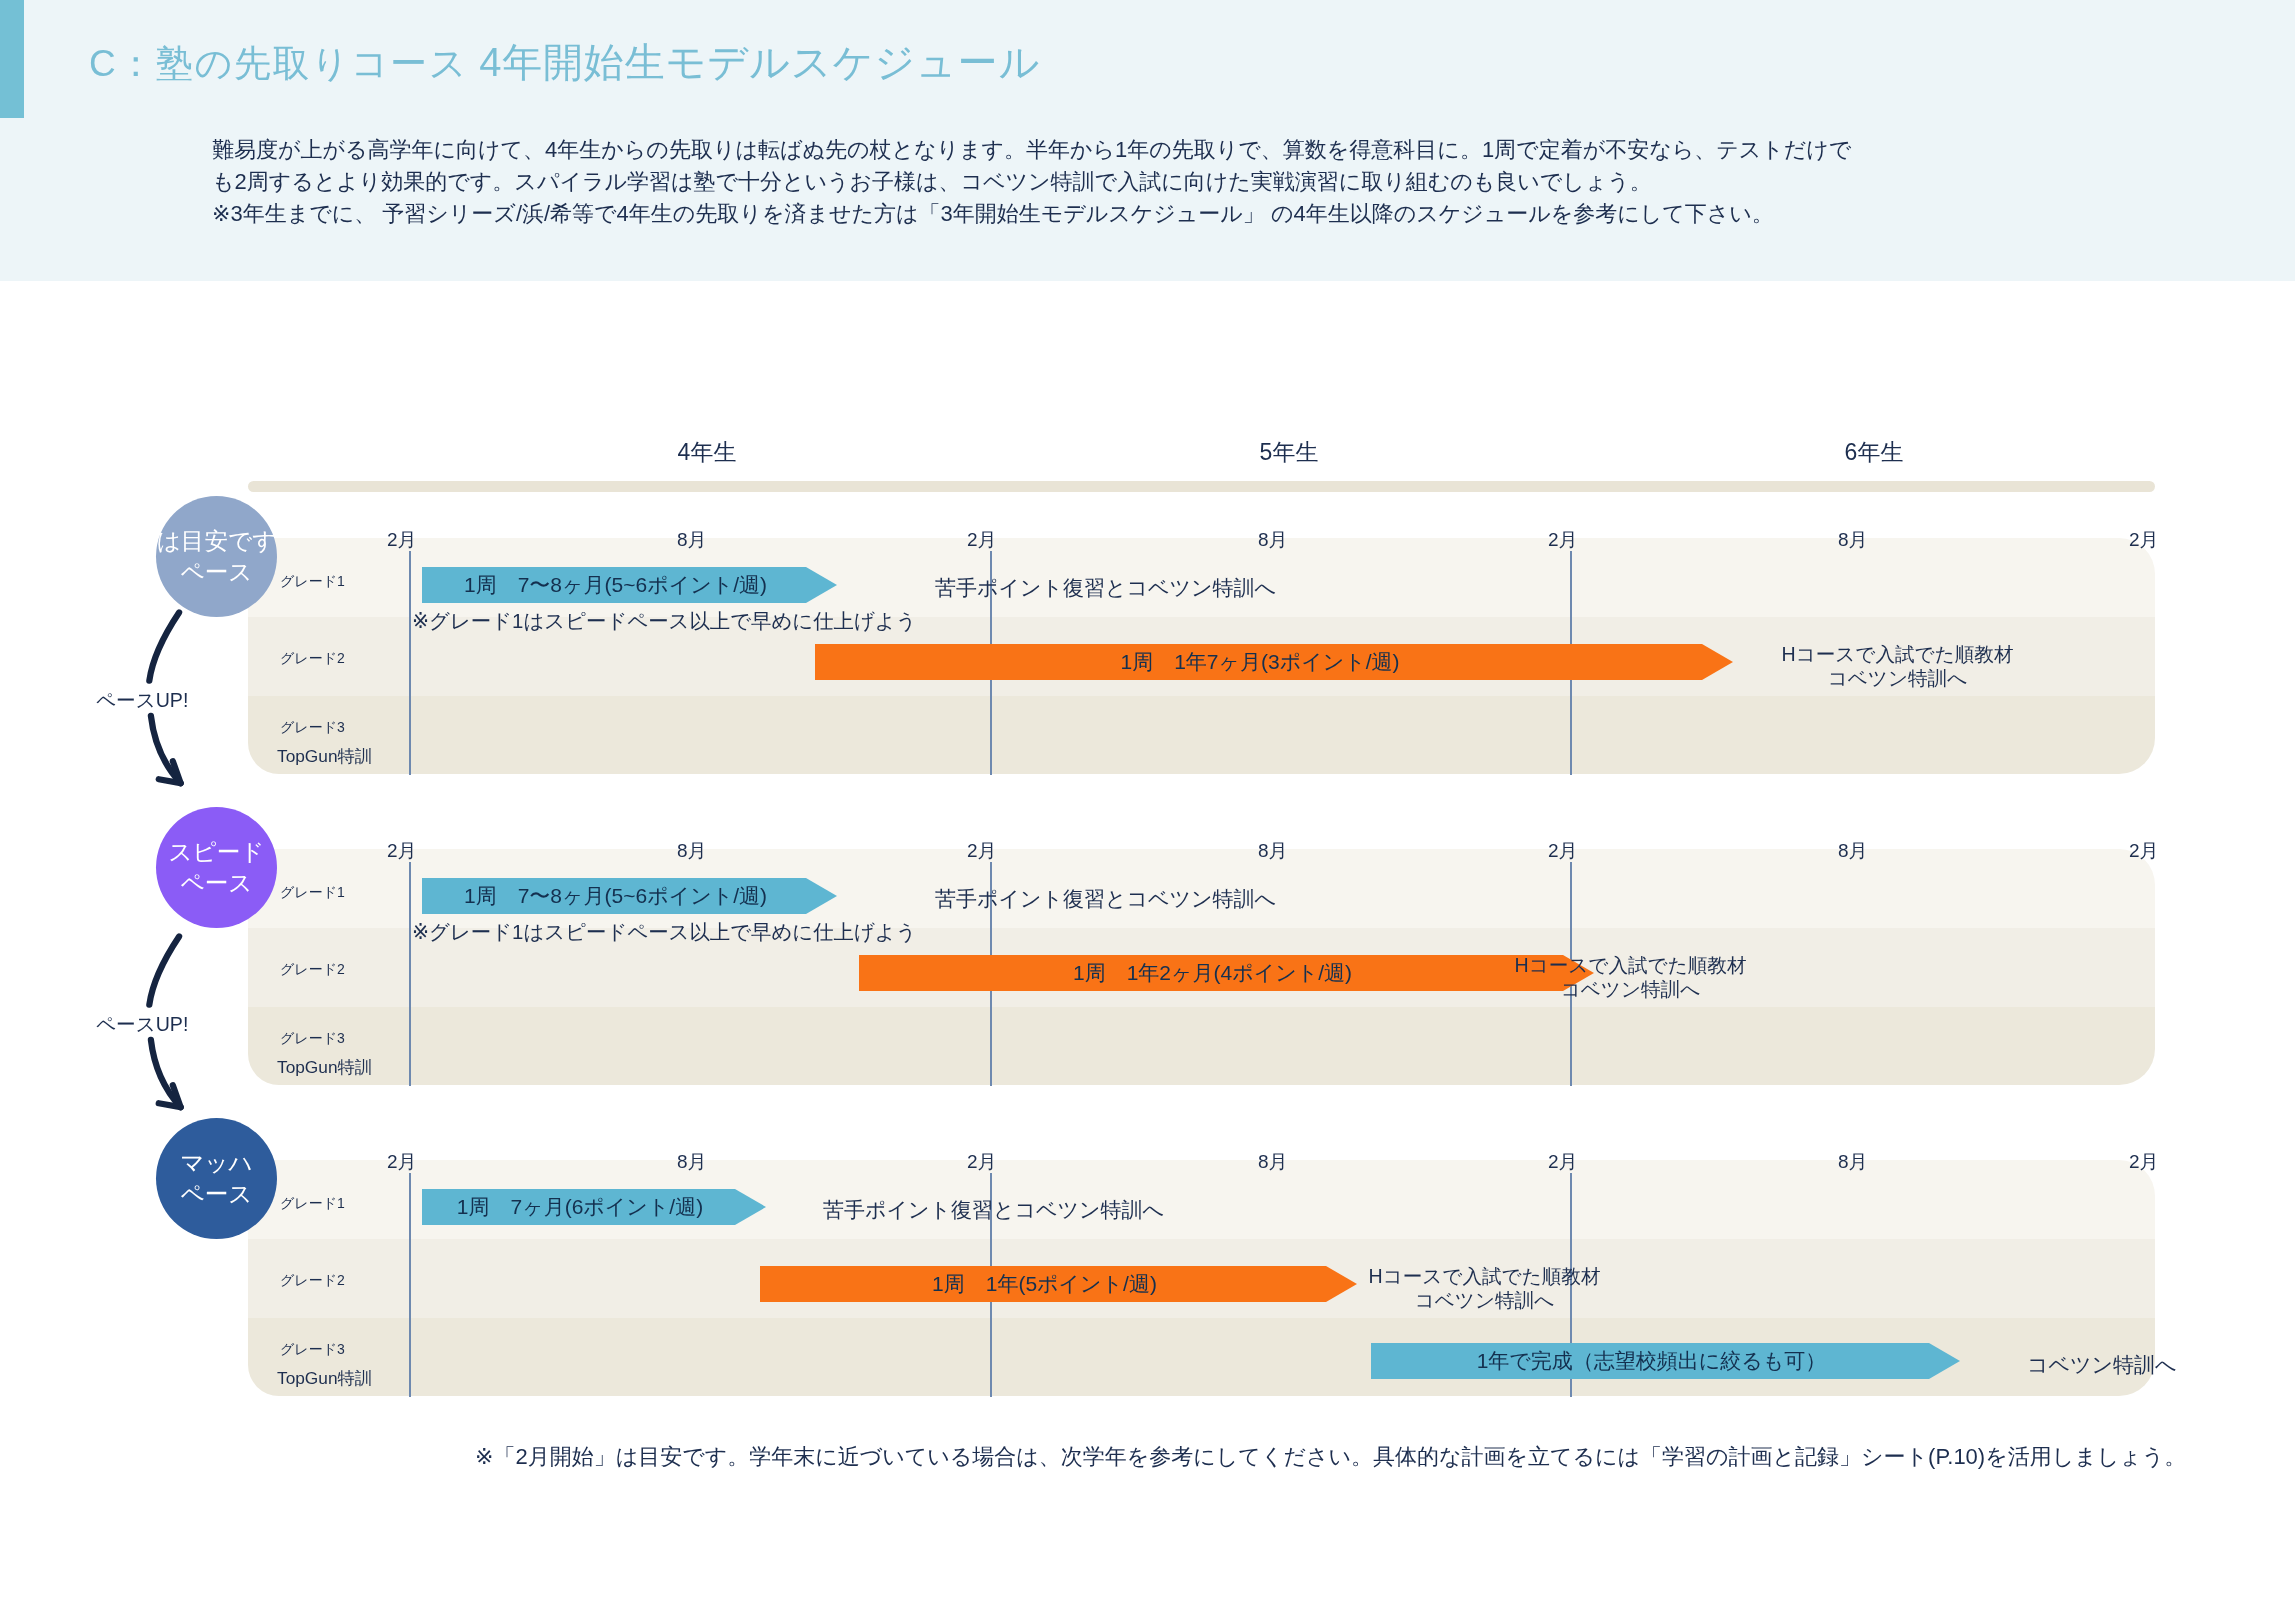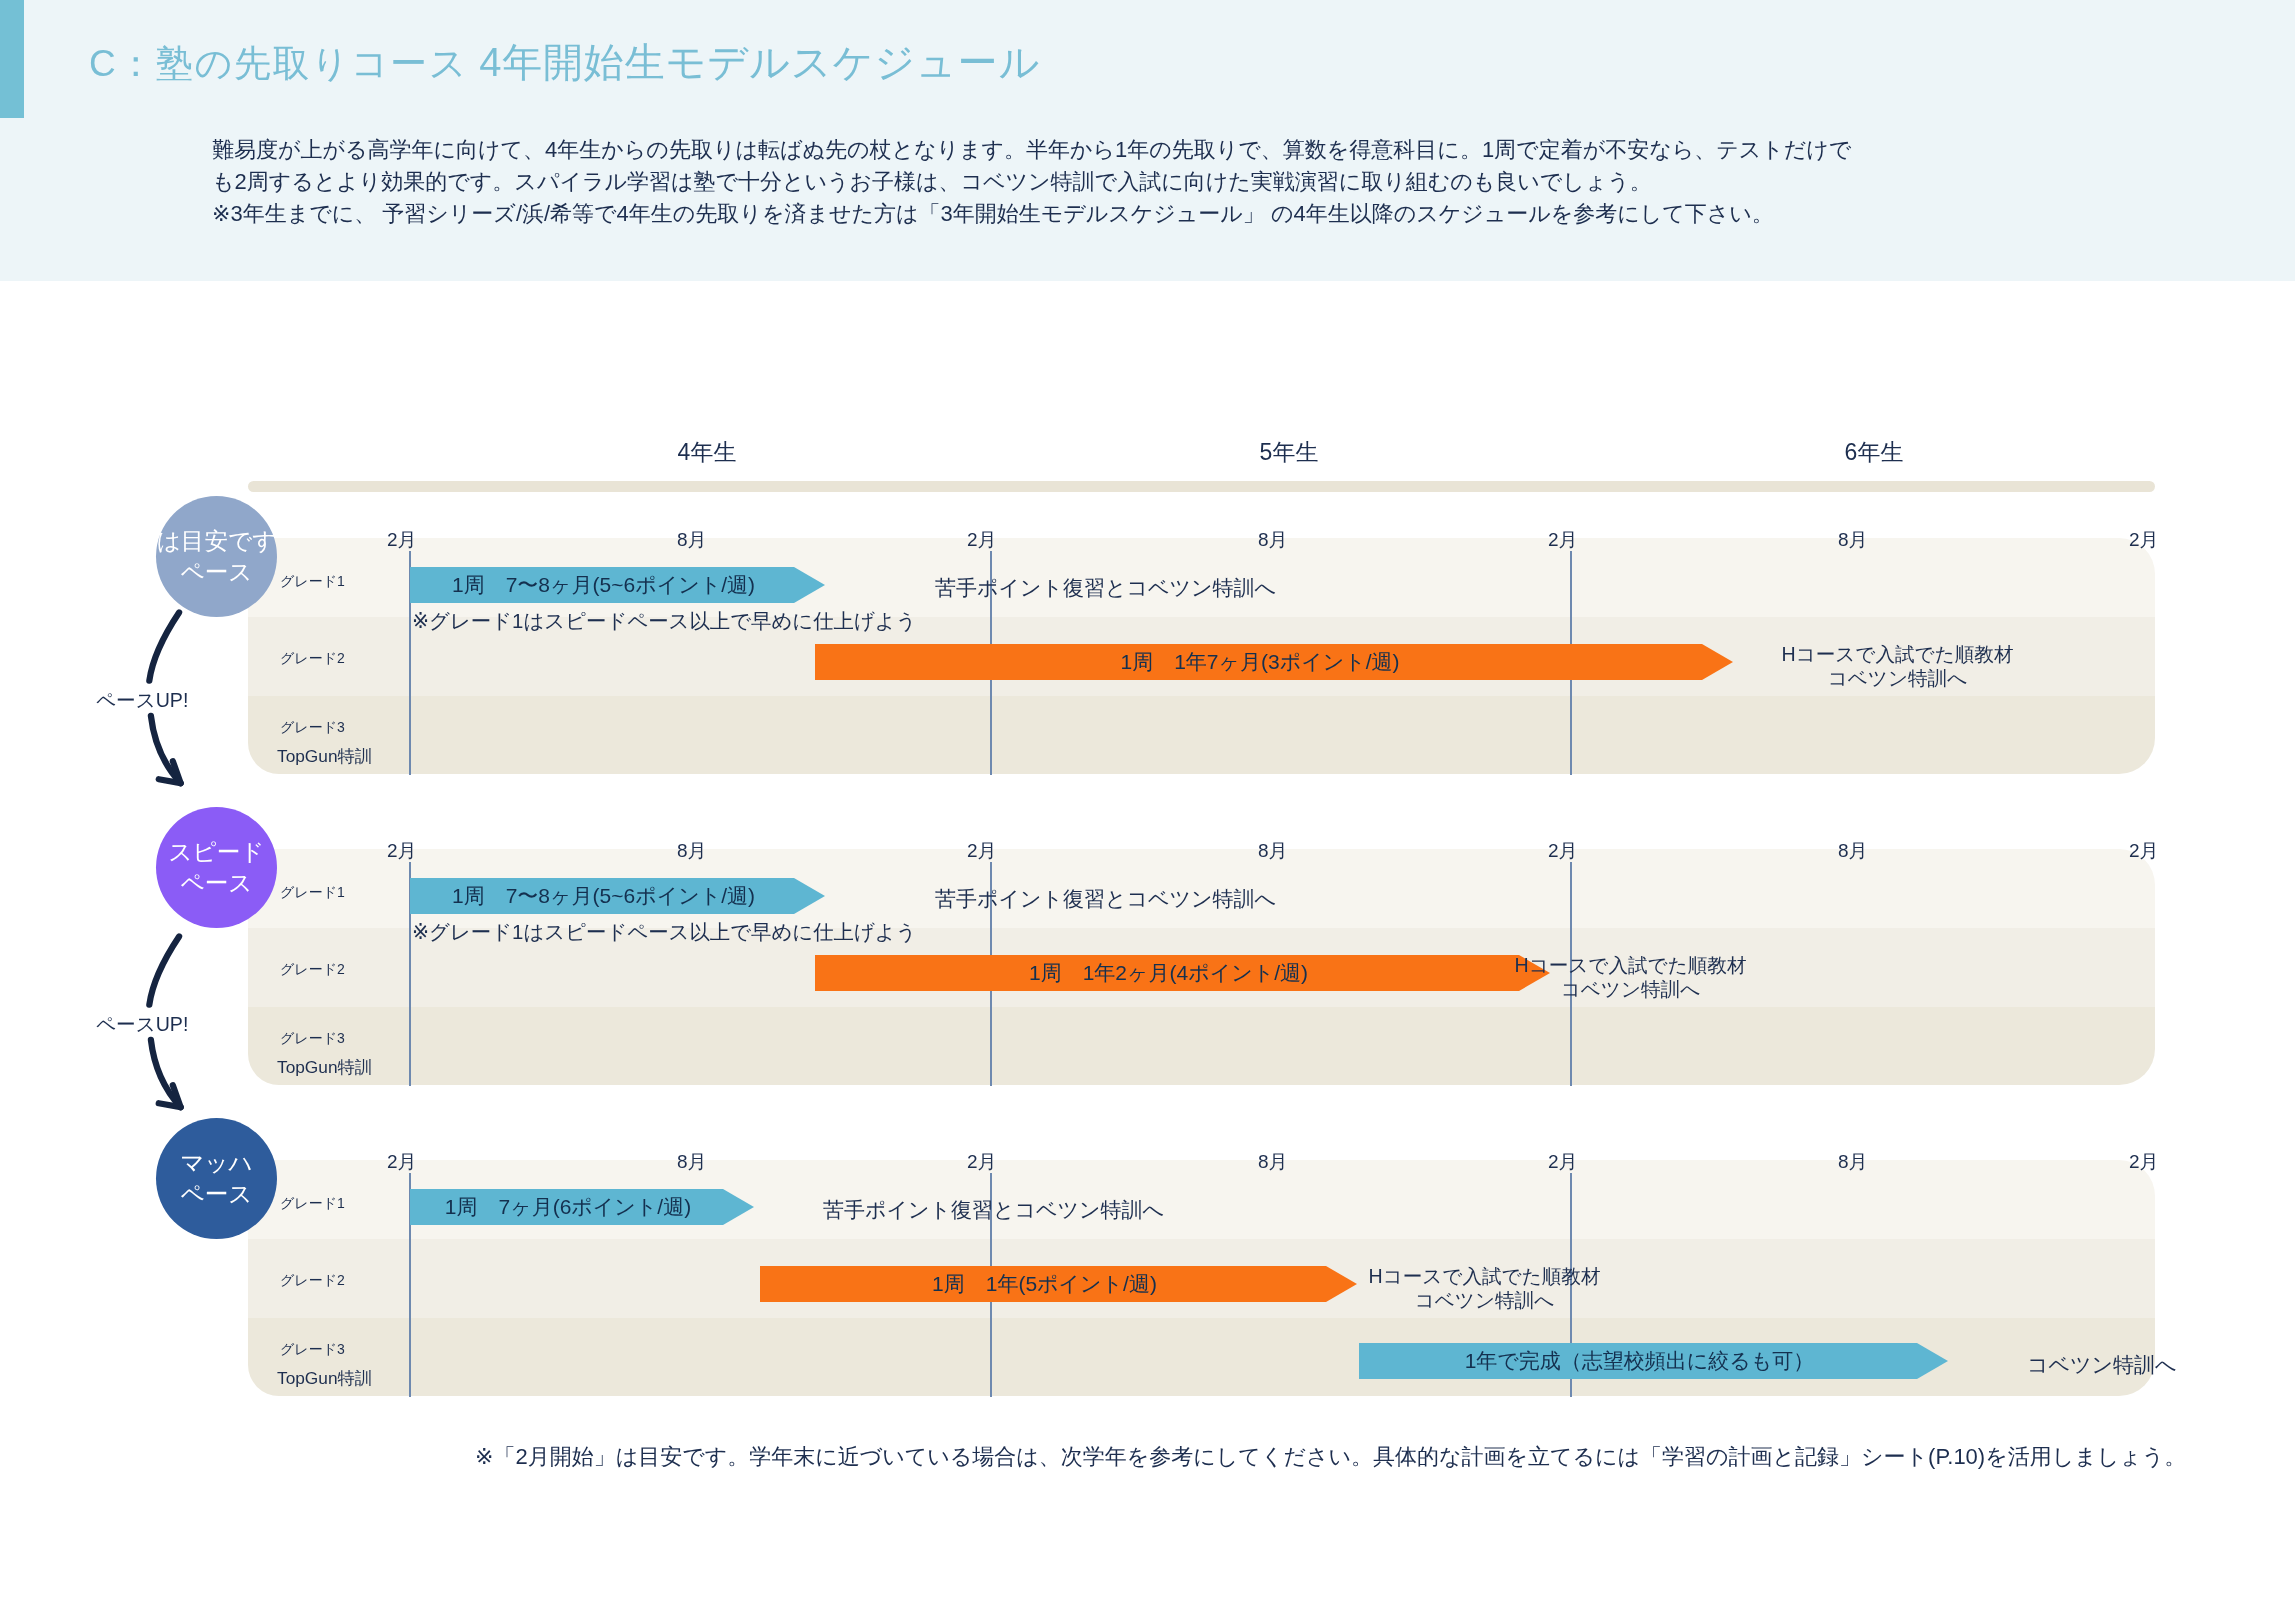--- a/index.html
+++ b/index.html
@@ -23,21 +23,21 @@
   .band{position:absolute;left:248px;top:0;width:1907px;height:236px;border-radius:1.6px 36px 36px 31px;overflow:hidden;}
   .row-1{height:79px;background:#f7f5ef;}
   .row-2{height:79px;background:#f1eee6;}
   .row-3{height:79px;background:#ece8db;}
   .mo{position:absolute;top:-11px;width:47px;text-align:left;font-size:19px;}
   .vline{position:absolute;top:12.6px;width:1.6px;height:224px;background:#6e89af;}
   .rlabel{position:absolute;left:280px;font-size:14px;white-space:nowrap;}
   .rsublabel{position:absolute;left:277px;font-size:17.3px;white-space:nowrap;}
   .bar{position:absolute;height:36px;display:flex;align-items:center;justify-content:center;
        clip-path:polygon(0 0,calc(100% - 31px) 0,100% 50%,calc(100% - 31px) 100%,0 100%);}
-  .bar-teal{background:#5eb6d2;}
+  .bar-teal{background:#5eb6d2;margin-left:12px;}
   .bar-light{background:#f97316;}
   .bar-text{font-size:21px;color:#14304f;padding-right:28px;white-space:nowrap;}
   .note{position:absolute;font-size:20.4px;white-space:nowrap;}
   .after1{position:absolute;font-size:21px;white-space:nowrap;}
   .after2{position:absolute;width:283px;text-align:center;font-size:19.6px;line-height:24px;white-space:nowrap;}
   .pace-circle{position:absolute;left:156px;top:-42px;width:121px;height:121px;border-radius:50%;
        display:flex;flex-direction:column;align-items:center;justify-content:center;
        color:#ffffff;font-size:23.6px;line-height:31px;text-align:center;}
   .c-normal{background:#90a7ca;}
   .c-speed{background:#8b5cf6;}
@@ -139,21 +139,21 @@
     <div class="rlabel" style="top:112px">グレード2</div>
     <div class="rlabel" style="top:181px">グレード3</div>
     <div class="rsublabel" style="top:206px">TopGun特訓</div>
 
     <div class="bar bar-teal" style="left:410px;top:29px;width:415px">
       <span class="bar-text">1周　7〜8ヶ月(5~6ポイント/週)</span>
     </div>
     <div class="note" style="left:412px;top:69px">※グレード1はスピードペース以上で早めに仕上げよう</div>
     <div class="after1" style="left:935px;top:36px">苦手ポイント復習とコベツン特訓へ</div>
 
-    <div class="bar bar-light" style="left:815px;top:106px;width:735px">
+    <div class="bar bar-light" style="left:859px;top:106px;width:735px">
       <span class="bar-text">1周　1年2ヶ月(4ポイント/週)</span>
     </div>
     <div class="after2" style="left:1489px;top:104px">
       <div>Hコースで入試でた順教材</div>
       <div>コベツン特訓へ</div>
     </div>
 
     <div class="pace-circle c-speed">
       <div>スピード</div>
       <div>ペース</div>

